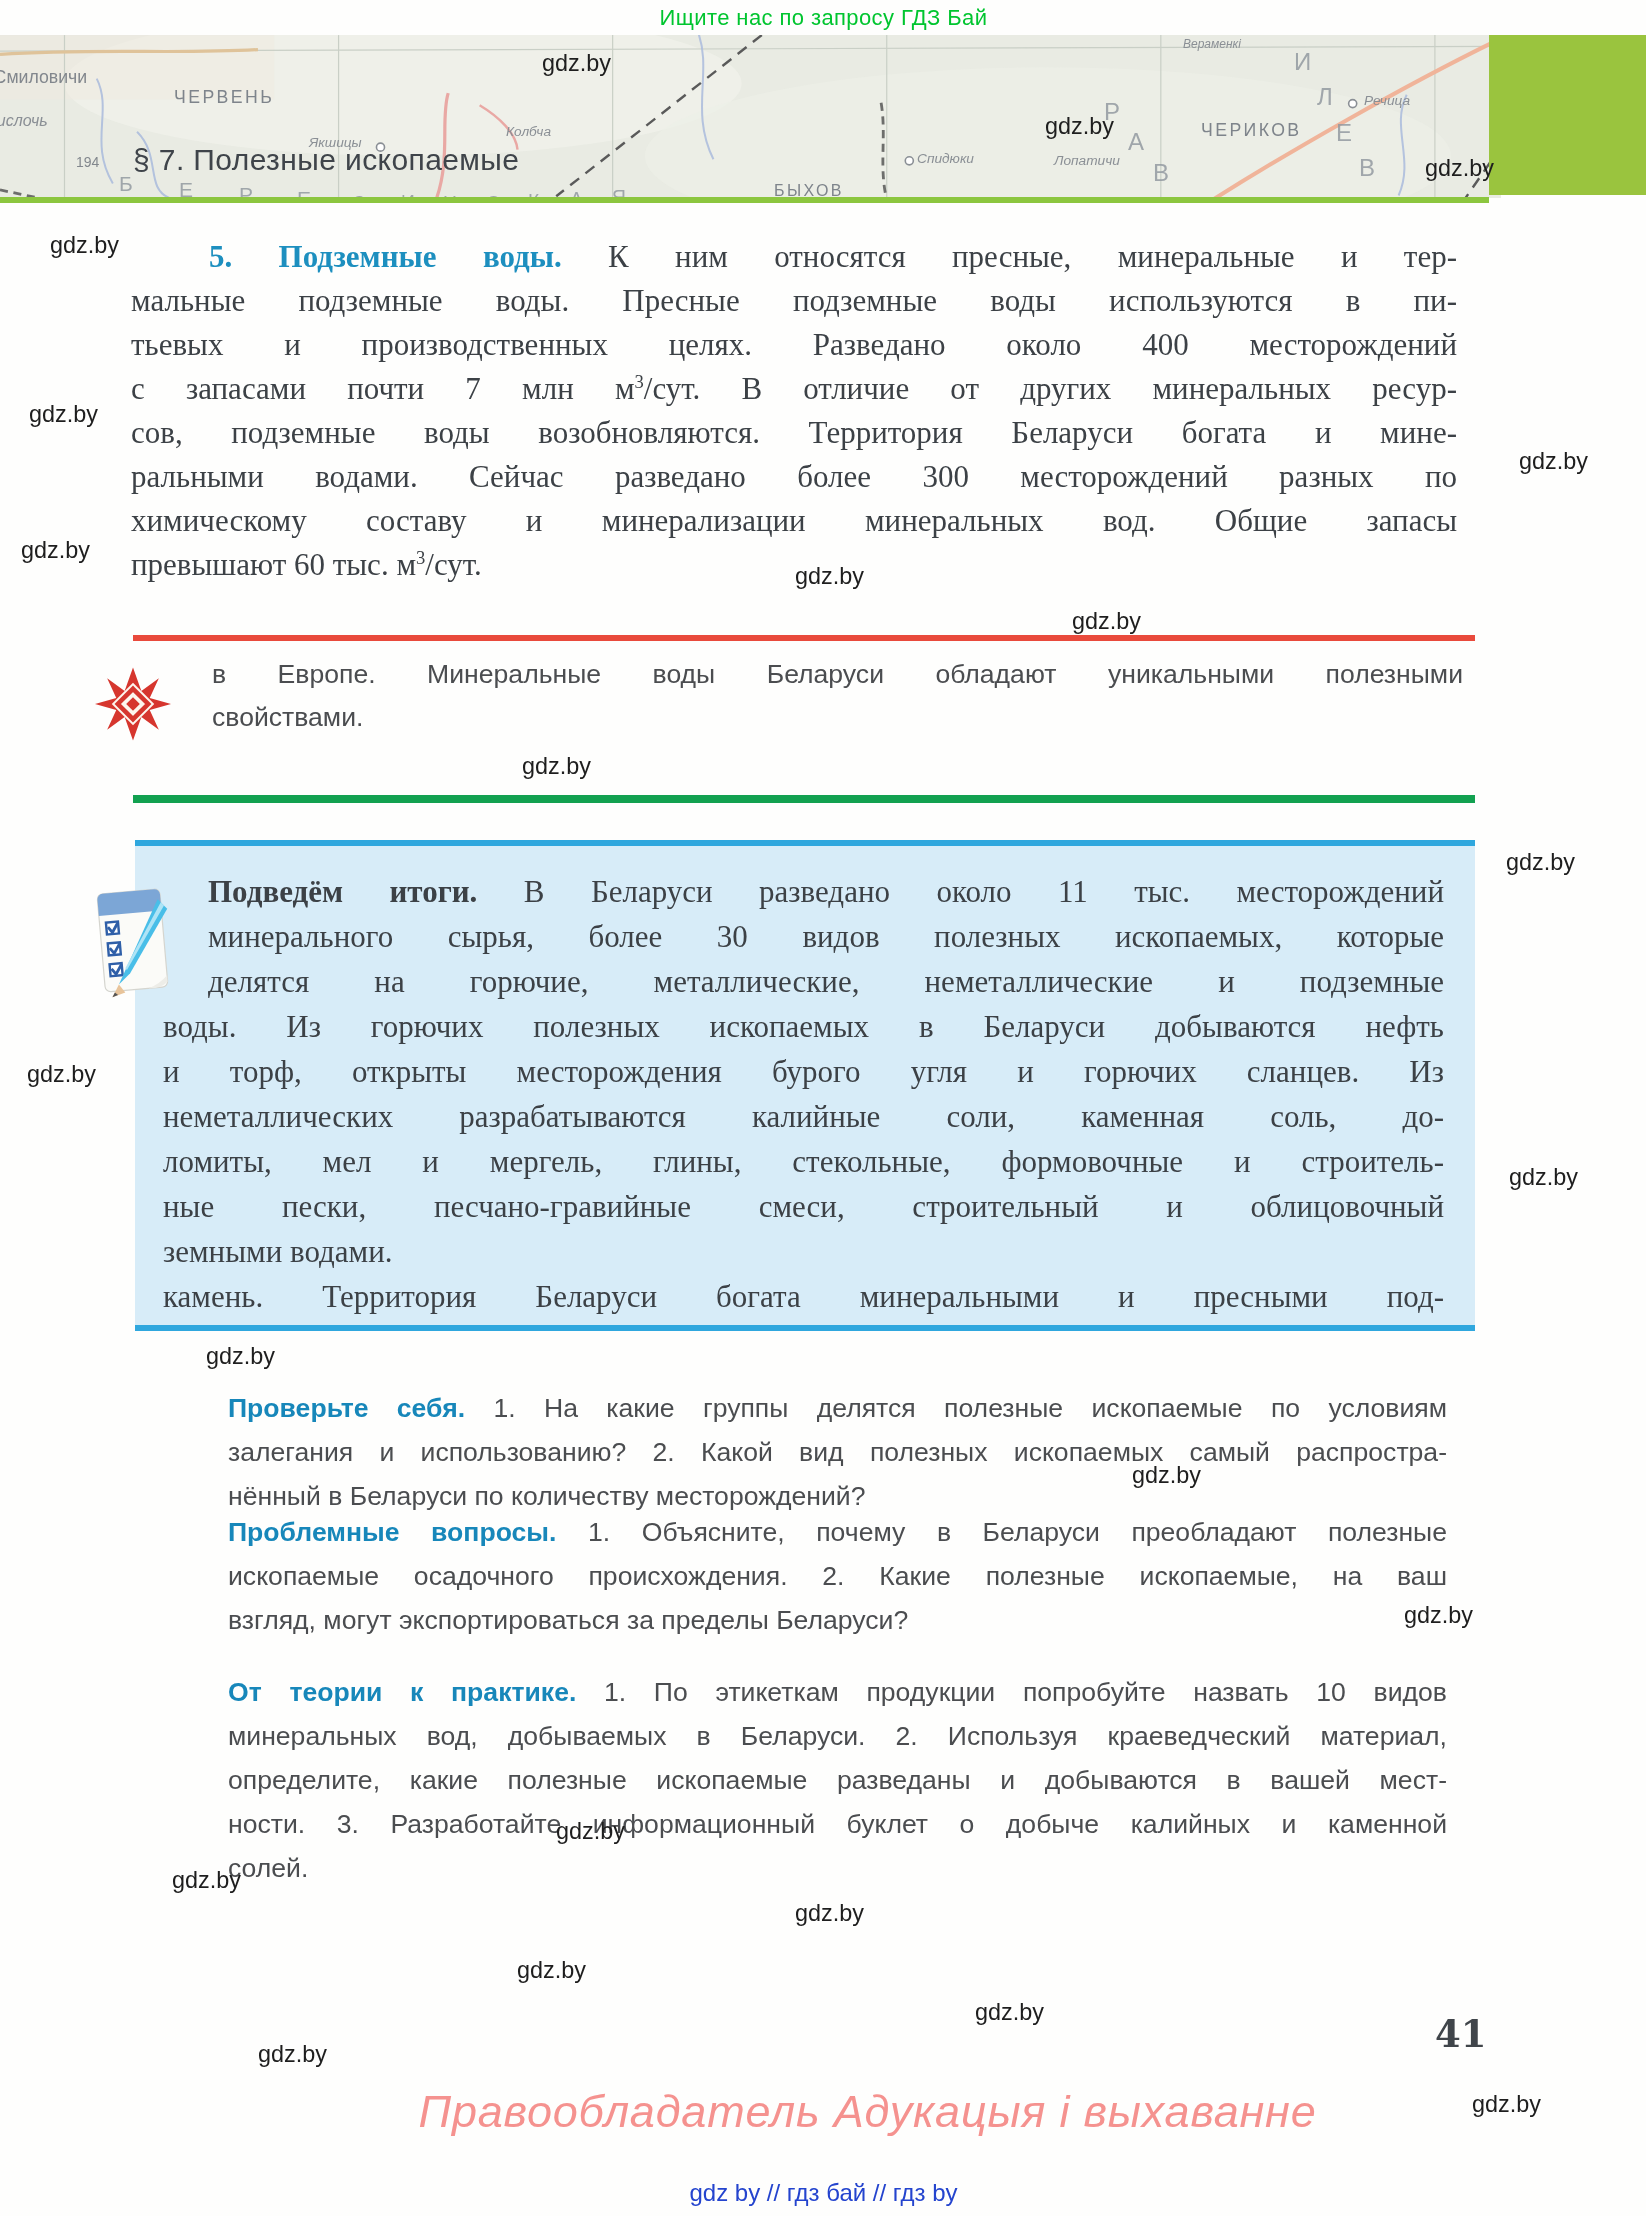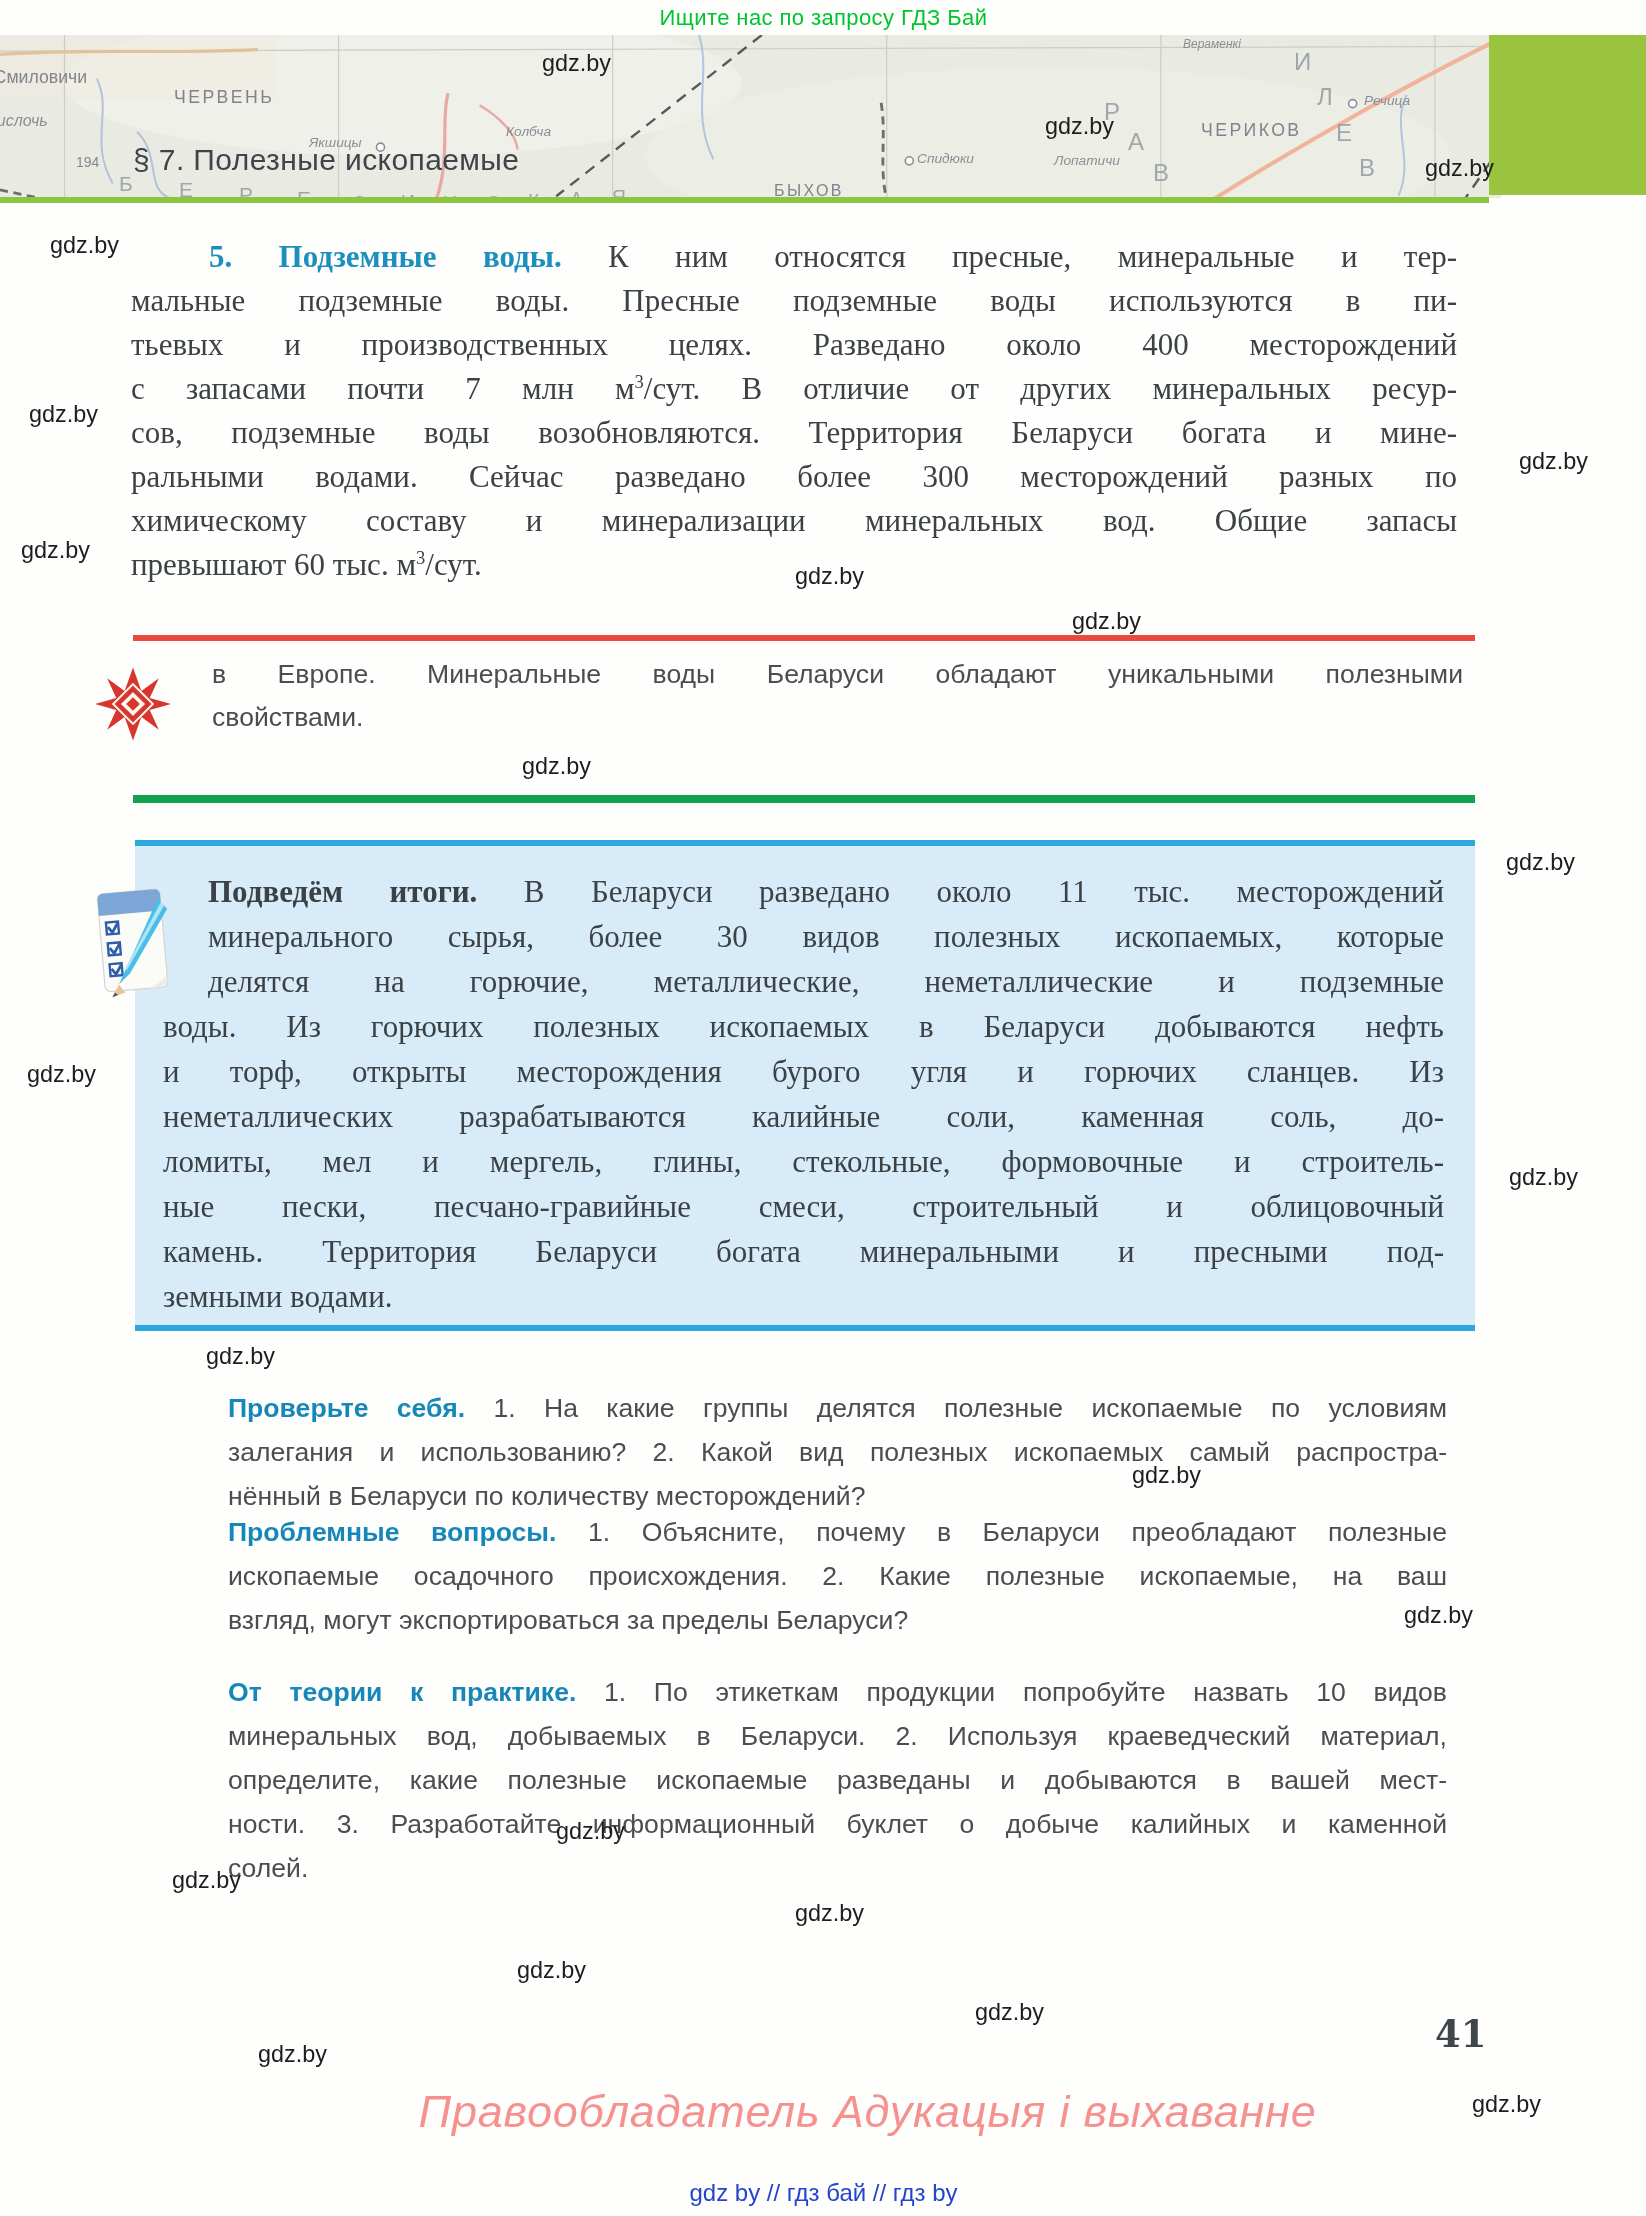--- a/index.html
+++ b/index.html
@@ -182,22 +182,22 @@
   <div class="summary-box" style="background: rgb(215, 236, 248); border-bottom-color: rgb(47, 167, 222); border-top-color: rgb(47, 167, 222);">
     <div id="box-text" class="tblock serifblock">
         <div class="line ind"><span class="b">Подведём итоги.</span><span> В Беларуси разведано около 11 тыс. месторождений</span></div>
         <div class="line ind"><span>минерального сырья, более 30 видов полезных ископаемых, которые</span></div>
         <div class="line ind"><span>делятся на горючие, металлические, неметаллические и подземные</span></div>
         <div class="line"><span>воды. Из горючих полезных ископаемых в Беларуси добываются нефть</span></div>
         <div class="line"><span>и торф, открыты месторождения бурого угля и горючих сланцев. Из</span></div>
         <div class="line"><span>неметаллических разрабатываются калийные соли, каменная соль, до-</span></div>
         <div class="line"><span>ломиты, мел и мергель, глины, стекольные, формовочные и строитель-</span></div>
         <div class="line"><span>ные пески, песчано-гравийные смеси, строительный и облицовочный</span></div>
+        <div class="line last"><span>земными водами.</span></div>
         <div class="line"><span>камень. Территория Беларуси богата минеральными и пресными под-</span></div>
-        <div class="line last"><span>земными водами.</span></div>
       </div>
   </div>
 
   <div id="notepad-icon" class="icon-abs">
     <svg width="84" height="132" viewBox="0 0 104 164">
       <g transform="rotate(-5 52 82)">
         <rect x="10" y="20" width="78" height="122" rx="7" fill="#FBFBF8" stroke="#D5D5CF" stroke-width="1.5"></rect>
         <path d="M10,27 a7,7 0 0 1 7,-7 h64 a7,7 0 0 1 7,7 v20 h-78 z" fill="#7CA6D6"></path>
         <path d="M64,142 q14,-4 24,-14 l0,8 q-10,8 -24,6 z" fill="#EDEDE8"></path>
         <g fill="#FFFFFF" stroke="#2F5FA8" stroke-width="3">

